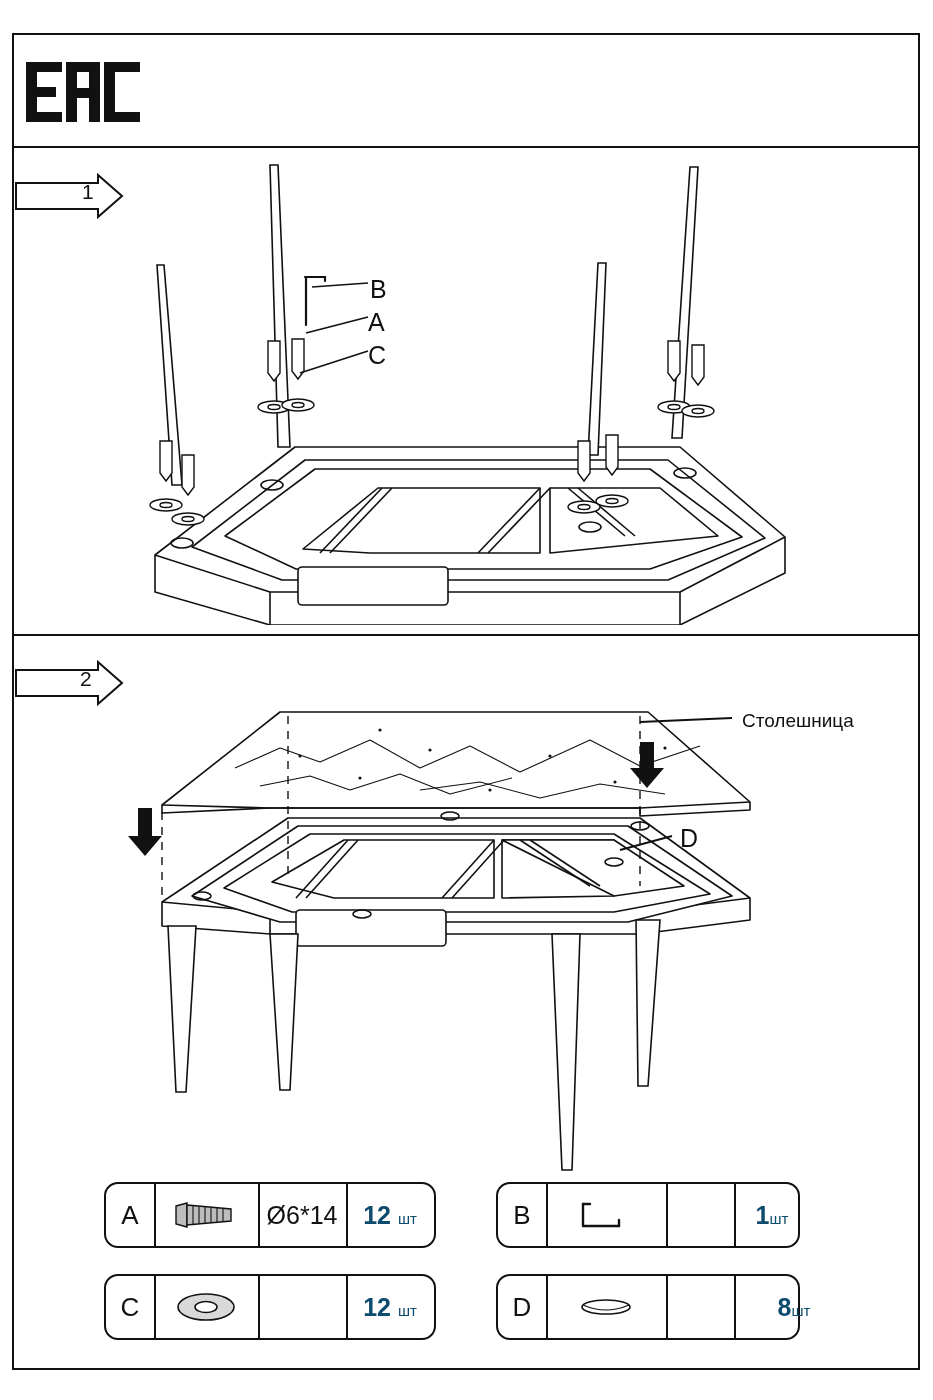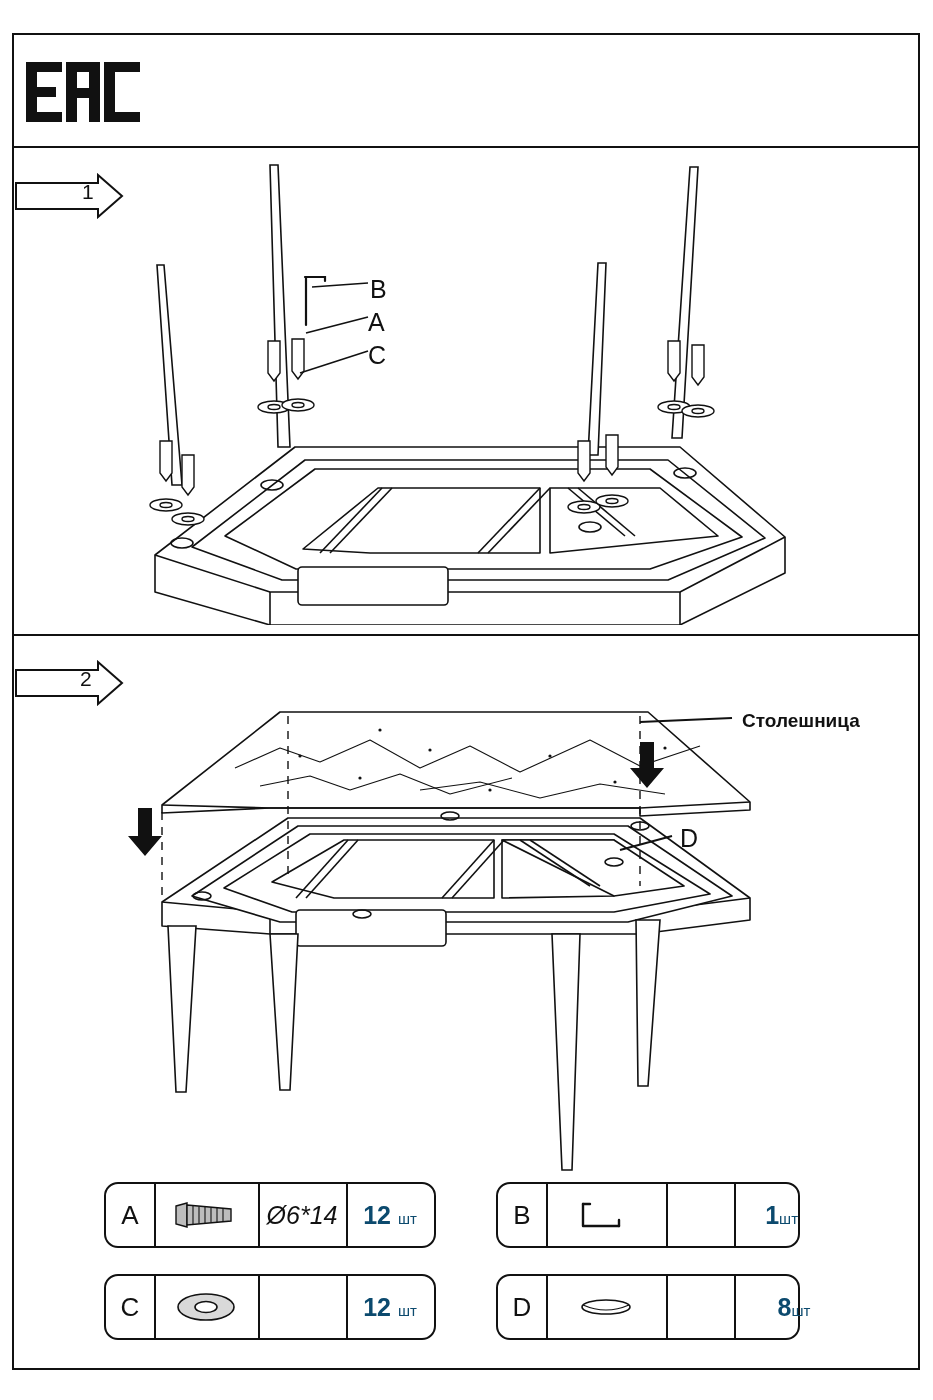--- a/index.html
+++ b/index.html
@@ -6,21 +6,21 @@
   body{font-family:"Liberation Sans", sans-serif;}
   .page{position:relative;width:933px;height:1400px;background:#fff;overflow:hidden;}
   .frame{position:absolute;left:12px;top:33px;width:908px;height:1337px;border:2px solid #111;box-sizing:border-box;}
   .divider{position:absolute;left:12px;width:908px;height:0;border-top:2px solid #111;}
   .eac{position:absolute;left:26px;top:62px;width:200px;height:60px;}
   .eac svg{display:block;}
   .step-arrow{position:absolute;width:110px;height:46px;}
   .step-arrow svg{display:block;}
   .step-num{position:absolute;font-size:21px;color:#111;font-family:"Liberation Sans", sans-serif;}
   .label{position:absolute;font-size:25px;color:#111;}
-  .label-bold{position:absolute;font-size:19px;font-weight:bold;color:#111;}
+  .label-bold{position:absolute;font-size:19px;font-weight:normal;color:#111;}
   .illus{position:absolute;}
   .illus svg{display:block;}
   .tbl{position:absolute;border:2px solid #111;border-radius:14px;box-sizing:border-box;background:#fff;}
   .tbl .cell{position:absolute;top:0;bottom:0;display:flex;align-items:center;justify-content:center;box-sizing:border-box;}
   .tbl .vline{position:absolute;top:0;bottom:0;width:0;border-left:2px solid #111;}
   .letter{font-size:26px;color:#111;}
   .spec{font-size:25px;color:#111;}
   .qty{font-size:25px;font-weight:bold;color:#0c4a6e;}
   .qty small{font-size:15px;font-weight:normal;}
   .icon-cell svg{display:block;}
@@ -242,42 +242,42 @@
         <g stroke="#111" stroke-width="1.1">
           <path d="M20 6 L20 24"></path>
             <path d="M26 6.5 L26 23.5"></path>
             <path d="M32 7 L32 23"></path>
           <path d="M38 7.5 L38 22.5"></path>
             <path d="M44 8 L44 22"></path>
             <path d="M50 8.5 L50 21.5"></path>
         </g>
       </svg>
     </div>
-    <div class="cell spec" style="left:152px;width:88px;font-style:italic;">Ø6*14</div>
+    <div class="cell spec" style="left:152px;width:88px;">Ø6*14</div>
     <div class="cell" style="left:240px;right:0;">
       <span class="qty"><span>12</span> <small>шт</small></span>
     </div>
   </div>
 
   <div class="tbl" style="left:496px;top:1182px;width:304px;height:66px;">
     <div class="vline" style="left:48px;"></div>
     <div class="vline" style="left:168px;"></div>
     <div class="vline" style="left:236px;"></div>
     <div class="cell letter" style="left:0;width:48px;">B</div>
     <div class="cell icon-cell" style="left:48px;width:120px;">
       <svg width="54" height="34" viewBox="0 0 54 34">
         <g fill="none" stroke="#111" stroke-width="2.4" stroke-linecap="round" stroke-linejoin="round">
           <path d="M4 6 L4 28 L40 28"></path>
           <path d="M4 6 L11 6"></path>
           <path d="M40 28 L40 22"></path>
         </g>
       </svg>
     </div>
     <div class="cell spec" style="left:168px;width:68px;"></div>
-    <div class="cell" style="left:248px;right:0;justify-content:flex-end;">
+    <div class="cell" style="left:248px;right:0;">
       <span class="qty"><span>1</span><small>шт</small></span>
     </div>
   </div>
 
   <div class="tbl" style="left:104px;top:1274px;width:332px;height:66px;">
     <div class="vline" style="left:48px;"></div>
     <div class="vline" style="left:152px;"></div>
     <div class="vline" style="left:240px;"></div>
     <div class="cell letter" style="left:0;width:48px;">C</div>
     <div class="cell icon-cell" style="left:48px;width:104px;">

